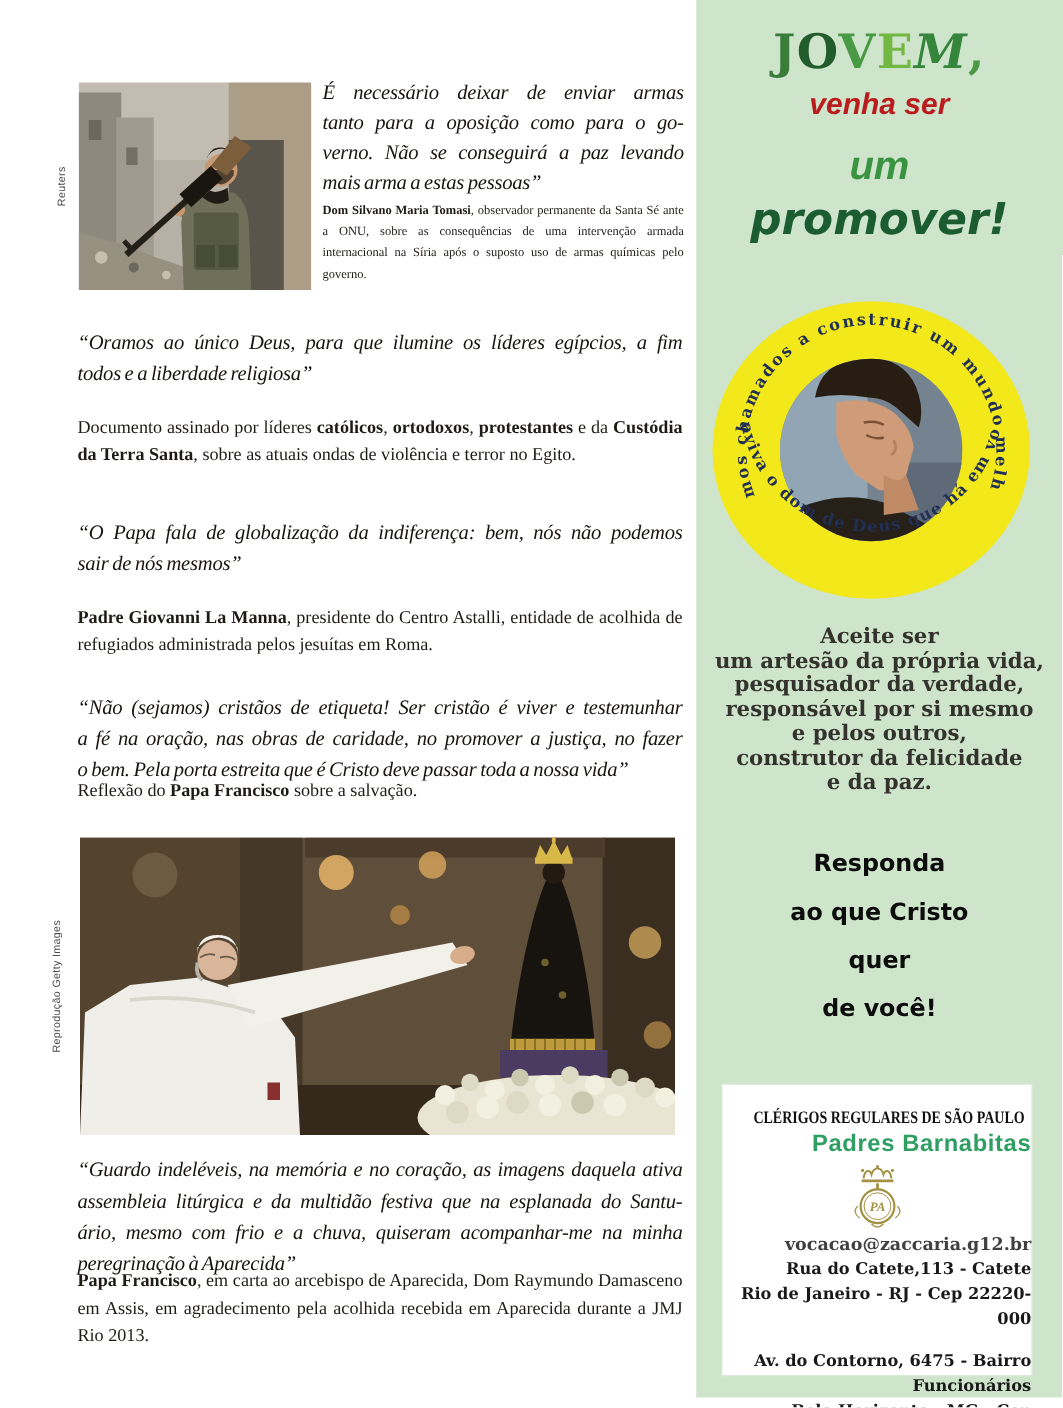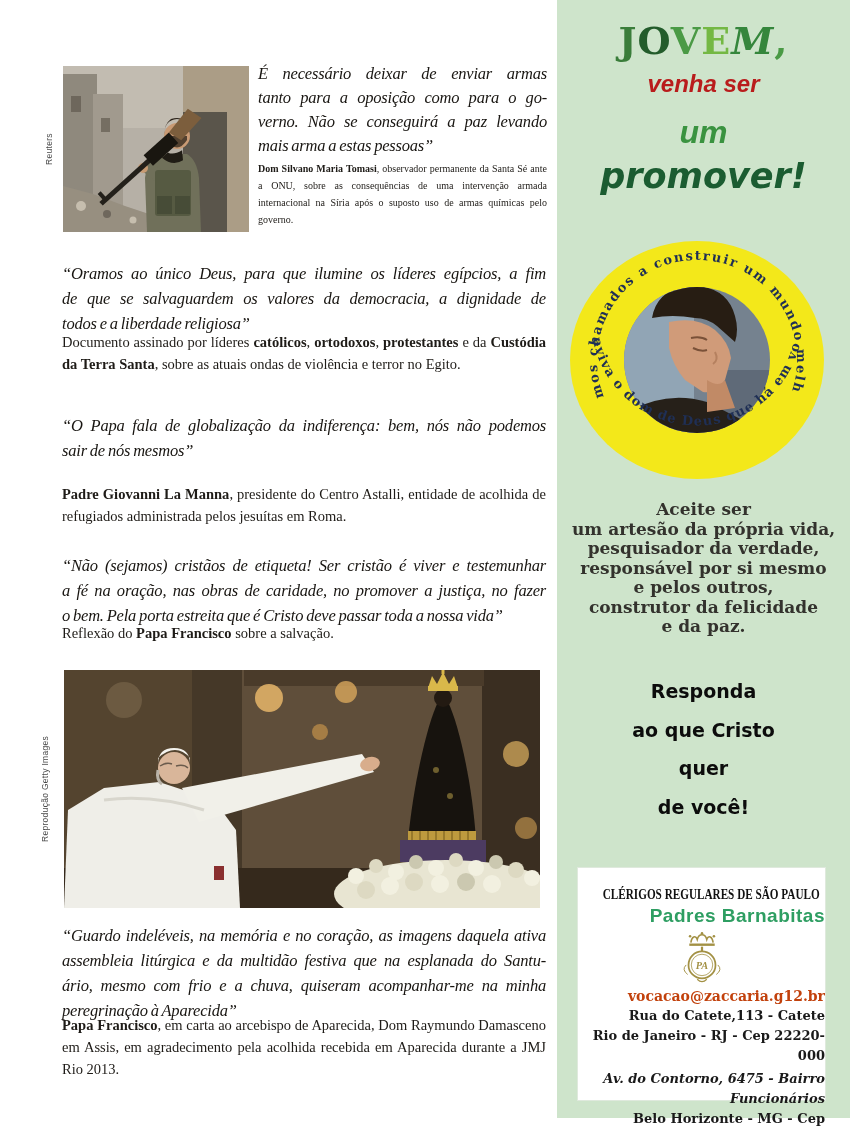--- a/index.html
+++ b/index.html
@@ -51,23 +51,23 @@
            line-height:38.5px;color:#0c0c0c;white-space:pre-line;}
 
   
   #card{position:absolute;left:578px;top:868px;width:247px;height:232px;background:#ffffff;
         text-align:right;box-shadow:0 0 0 1px #dfe9dd;}
   #card .org{margin-top:18px;font-family:"Liberation Serif",serif;font-weight:bold;font-size:14px;
              line-height:18px;white-space:nowrap;transform:scaleX(.8);color:#111;}
   #card .name{margin-top:1px;font-family:"Liberation Sans",sans-serif;font-weight:bold;
               font-size:19px;line-height:22px;color:#2e9e62;letter-spacing:.5px;}
   #card .crest{display:block;margin:3px auto 2px auto;}
-  #card .email{font-family:"DejaVu Serif",serif;font-weight:bold;font-size:14px;line-height:20px;color:#c2410c;padding-left:23px;}
+  #card .email{font-family:"DejaVu Serif",serif;font-weight:bold;font-size:14px;line-height:20px;color:#404040;padding-left:23px;}
   #card .addr{font-family:"DejaVu Serif",serif;font-weight:bold;font-size:13px;line-height:20px;color:#191919;}
-  #card .addr2{margin-top:3px;font-style:italic;}
+  #card .addr2{margin-top:14px;}
 </style>
 </head>
 <body>
 
 <div class="page">
 
   <div>
 
     <svg id="photo1" class="photo" width="186" height="166" viewBox="0 0 186 166">
       <rect width="186" height="166" fill="#b6b0a6"></rect>
@@ -108,21 +108,20 @@
     <div id="q1" class="qblock">
         <div class="jline">É necessário deixar de enviar armas</div>
         <div class="jline">tanto para a oposição como para o go-</div>
         <div class="jline">verno. Não se conseguirá a paz levando</div>
         <div class="jline">mais arma a estas pessoas”</div>
       </div>
     <div id="a1" class="attr"><b>Dom Silvano Maria Tomasi</b><span>, observador permanente da Santa Sé ante a ONU, sobre as consequências de uma intervenção armada internacional na Síria após o suposto uso de armas químicas pelo governo.</span></div>
 
     <div id="q2" class="qblock">
         <div class="jline">“Oramos ao único Deus, para que ilumine os líderes egípcios, a fim</div>
-        <div class="jline">de que se salvaguardem os valores da democracia, a dignidade de</div>
         <div class="jline">todos e a liberdade religiosa”</div>
       </div>
     <div id="a2" class="attr"><span>Documento assinado por líderes </span><b>católicos</b><span>, </span><b>ortodoxos</b><span>, </span><b>protestantes</b><span> e da </span><b>Custódia da Terra Santa</b><span>, sobre as atuais ondas de violência e terror no Egito.</span></div>
 
     <div id="q3" class="qblock">
         <div class="jline">“O Papa fala de globalização da indiferença: bem, nós não podemos</div>
         <div class="jline">sair de nós mesmos”</div>
       </div>
     <div id="a3" class="attr"><b>Padre Giovanni La Manna</b><span>, presidente do Centro Astalli, entidade de acolhida de refugiados administrada pelos jesuítas em Roma.</span></div>
 

